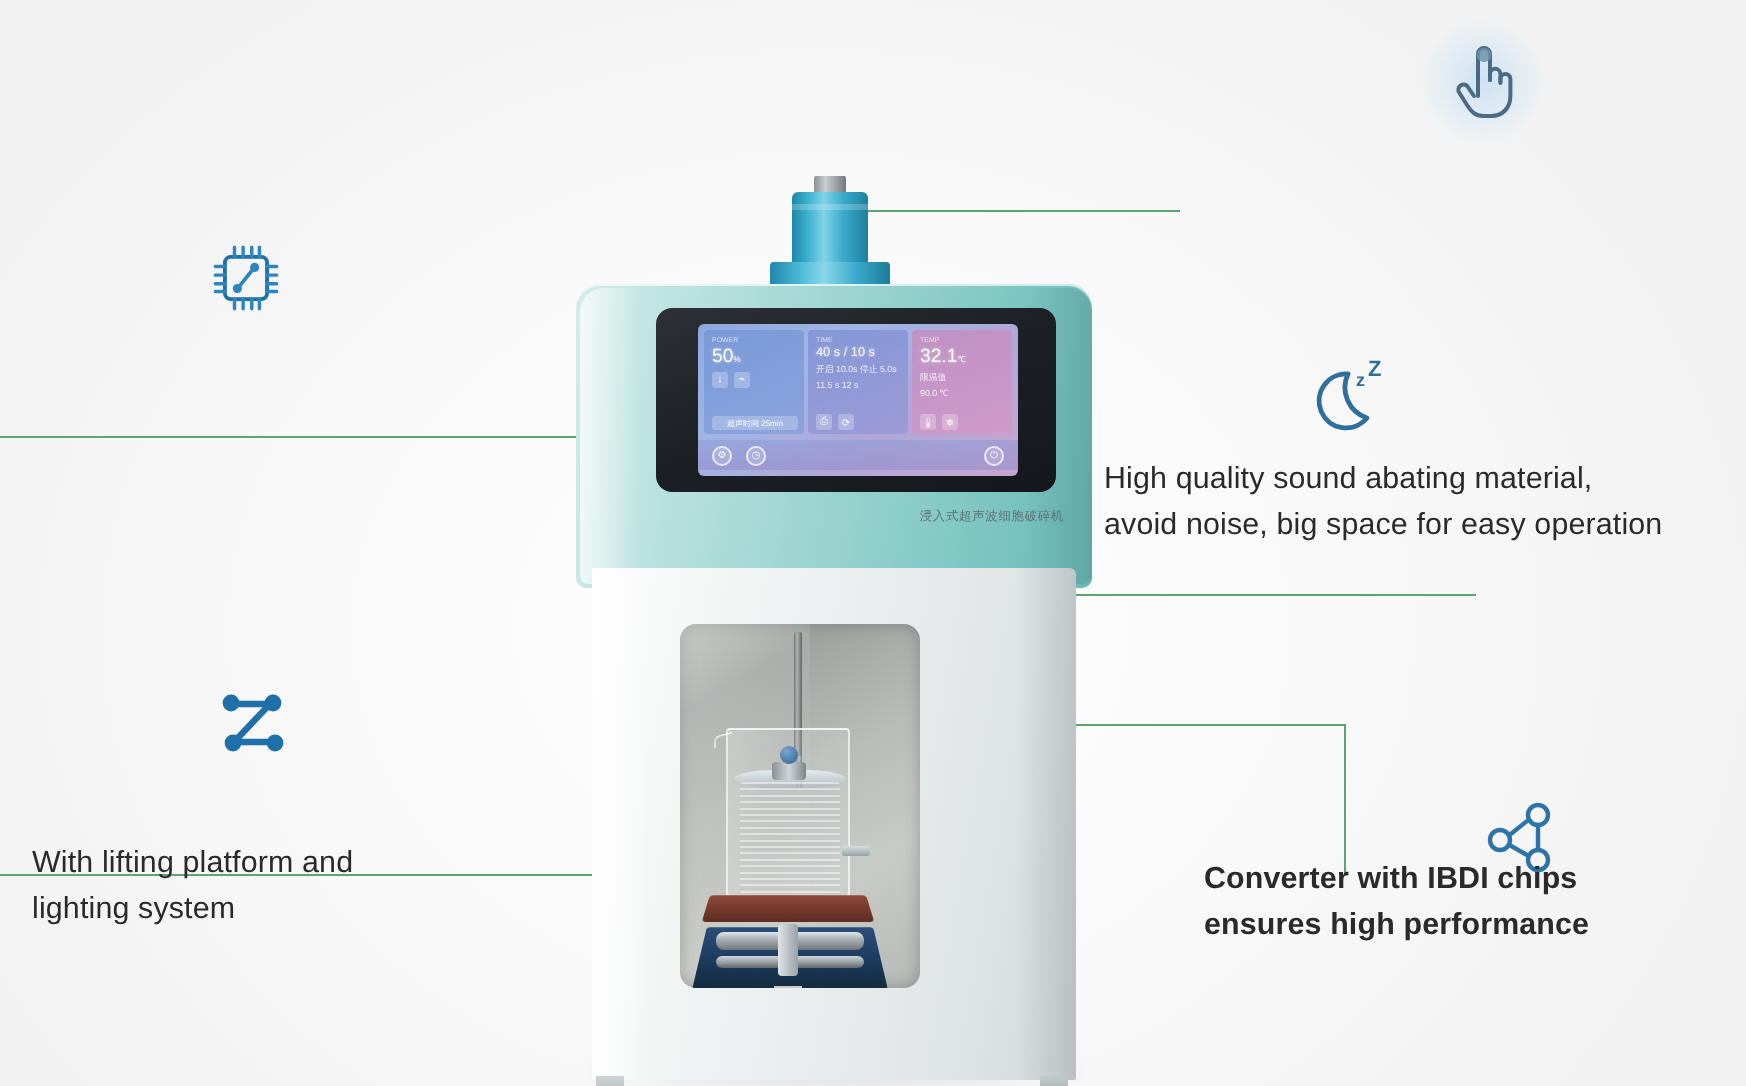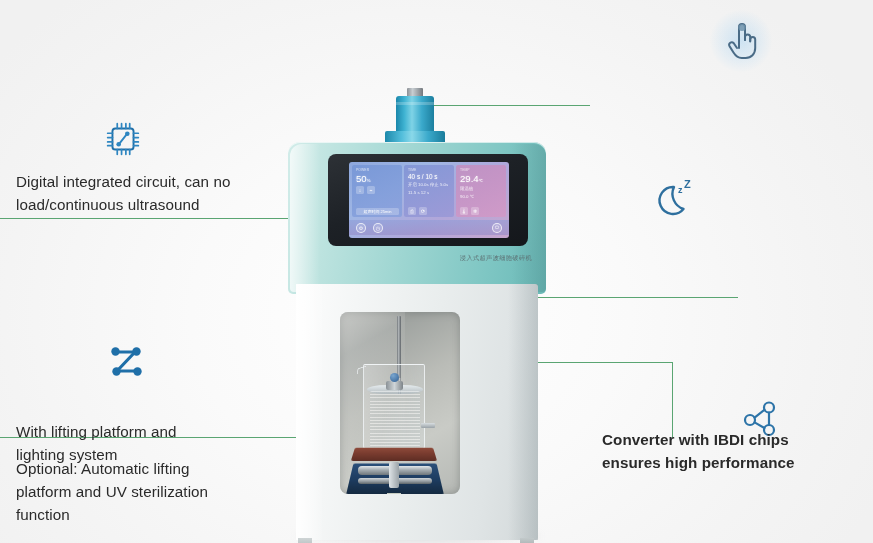--- a/index.html
+++ b/index.html
@@ -352,21 +352,21 @@
               <div class="lcd-sub">11.5 s    12 s</div>
               <div class="lcd-icons" style="margin-top:auto;margin-bottom:2px;">
                 <div class="lcd-ic">⎙</div>
                 <div class="lcd-ic">⟳</div>
               </div>
             </div>
 
             <div class="lcd-panel lcd-p3">
               <div class="lcd-cap">TEMP</div>
               <div class="lcd-big">
-                <span>29.4</span><sub>℃</sub>
+                <span>32.1</span><sub>℃</sub>
               </div>
               <div class="lcd-sub">限温值</div>
               <div class="lcd-sub">90.0 ℃</div>
               <div class="lcd-icons" style="margin-top:auto;margin-bottom:2px;">
                 <div class="lcd-ic">🌡</div>
                 <div class="lcd-ic">❄</div>
               </div>
             </div>
 
           </div>
@@ -463,28 +463,25 @@
     <svg width="46" height="44" viewBox="0 0 46 44" fill="none" stroke="#2d74a8" stroke-width="2.2" stroke-linecap="round" stroke-linejoin="round">
       <circle cx="12" cy="24" r="5"></circle>
       <circle cx="31" cy="11.5" r="5"></circle>
       <circle cx="31" cy="34" r="5"></circle>
       <path d="M16.6 21.6 L26.4 13.8"></path>
       <path d="M16.6 26.4 L26.4 32"></path>
       <path d="M31 16.5 V29"></path>
     </svg>
   </div>
 
-  <div class="callout c-tl">Digital integrated circuit,  can no
-load/continuous ultrasound</div>
-
-
+
+
+  <div class="callout c-mr">High quality sound abating material,
+avoid noise, big space for easy operation</div>
 
   <div class="callout c-bl1">With lifting platform and
 lighting system</div>
 
-  <div class="callout c-bl2">Optional: Automatic lifting
-platform and UV sterilization
-function</div>
 
   <div class="callout c-br">Converter with IBDI chips
 ensures high performance</div>
 
 </div>
 
 </body></html>

